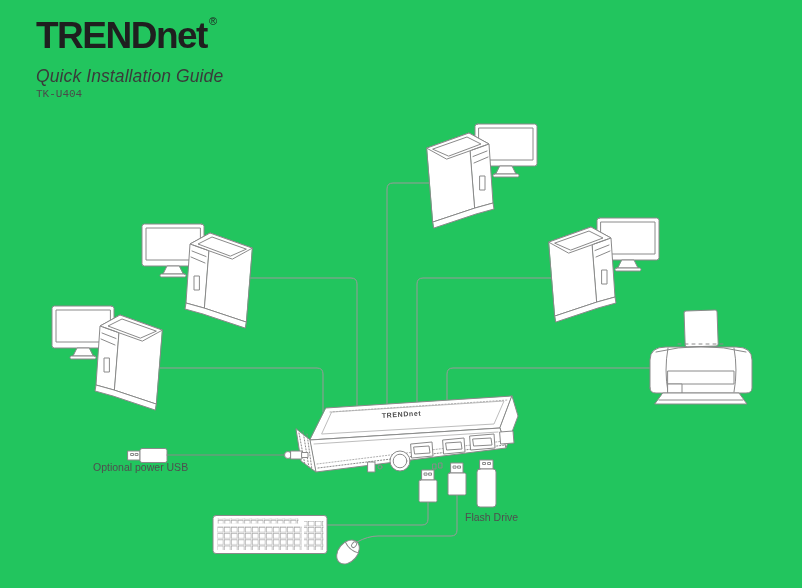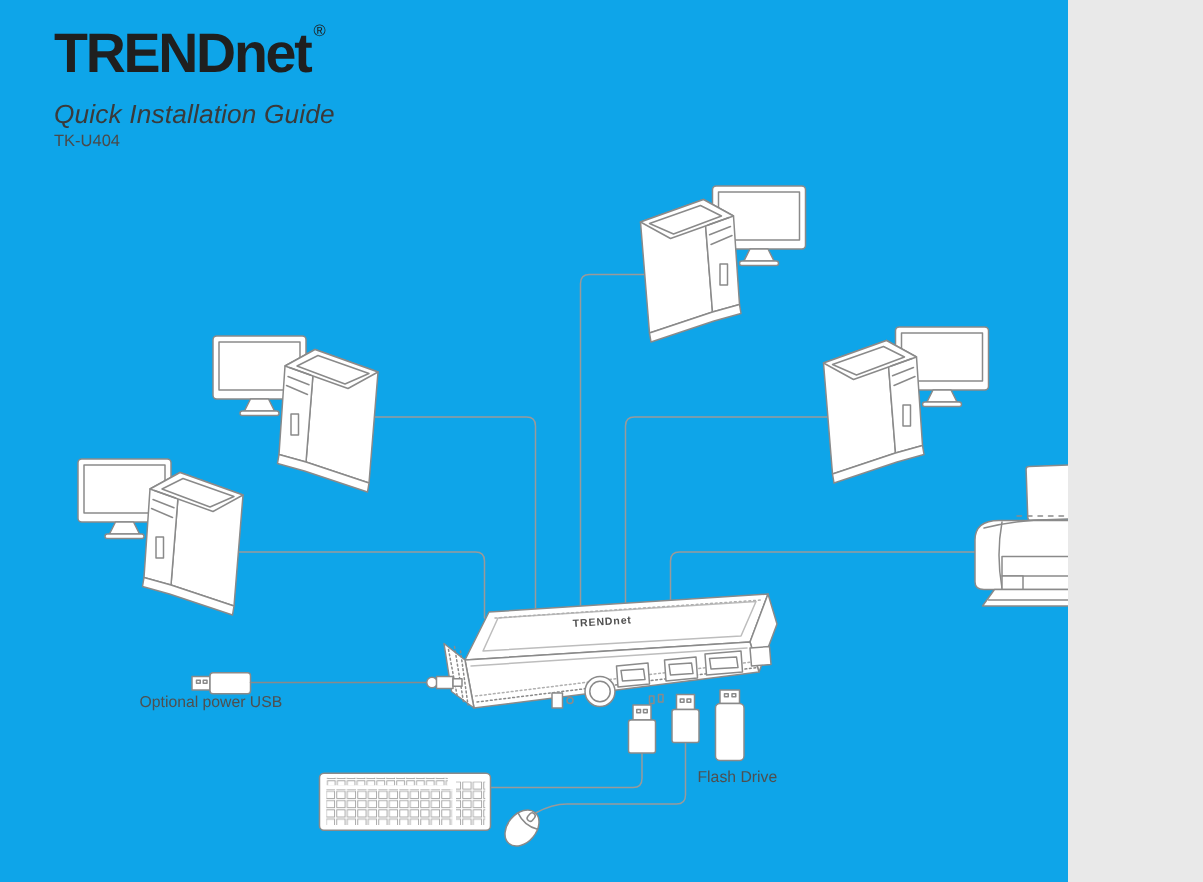--- a/index.html
+++ b/index.html
@@ -1,34 +1,34 @@
 <!DOCTYPE html>
 <html><head>
 <meta charset="utf-8">
 <style>
   html,body { margin:0; padding:0; background:#e9e9e9; }
   .page {
-    position:relative; width:712px; height:588px;
-    background:#0ea5e9; overflow:hidden;
+    position:relative; width:802px; height:588px;
+    background:#22c55e; overflow:hidden;
     font-family:"Liberation Sans", sans-serif;
   }
   header { position:absolute; left:36px; top:16px; z-index:2; }
   .brand-row { display:flex; align-items:flex-start; }
   .brand {
     font-size:37px; font-weight:800; letter-spacing:-1.5px;
     color:#1f1f1f; line-height:40px;
   }
   .reg { font-size:11px; color:#1f1f1f; margin-left:2px; margin-top:-1px; }
   .guide-title {
     margin:10px 0 0 0; font-size:17.5px; font-weight:400; color:#3a3a3a;
     letter-spacing:0.1px;
     font-style:italic;
   }
   .product-line { margin:7px 0 0 0; font-size:11px; color:#4a4a4a; line-height:13px; }
-  .model-line   { margin:1px 0 0 0; font-size:11px; color:#4a4a4a; line-height:13px; }
+  .model-line   { margin:1px 0 0 0; font-size:11px; color:#4a4a4a; line-height:13px;font-family:Liberation Mono, monospace; }
   svg.diagram { position:absolute; left:0; top:0; }
   svg.diagram text {
     font-family:"Liberation Sans", sans-serif;
     fill:#4f4f4f; stroke:none;
   }
   .lbl { font-size:10.5px; }
   .switch-lbl { font-size:7px; fill:#8a8a8a; letter-spacing:0.6px; font-weight:bold; }
 </style>
 </head>
 <body>

